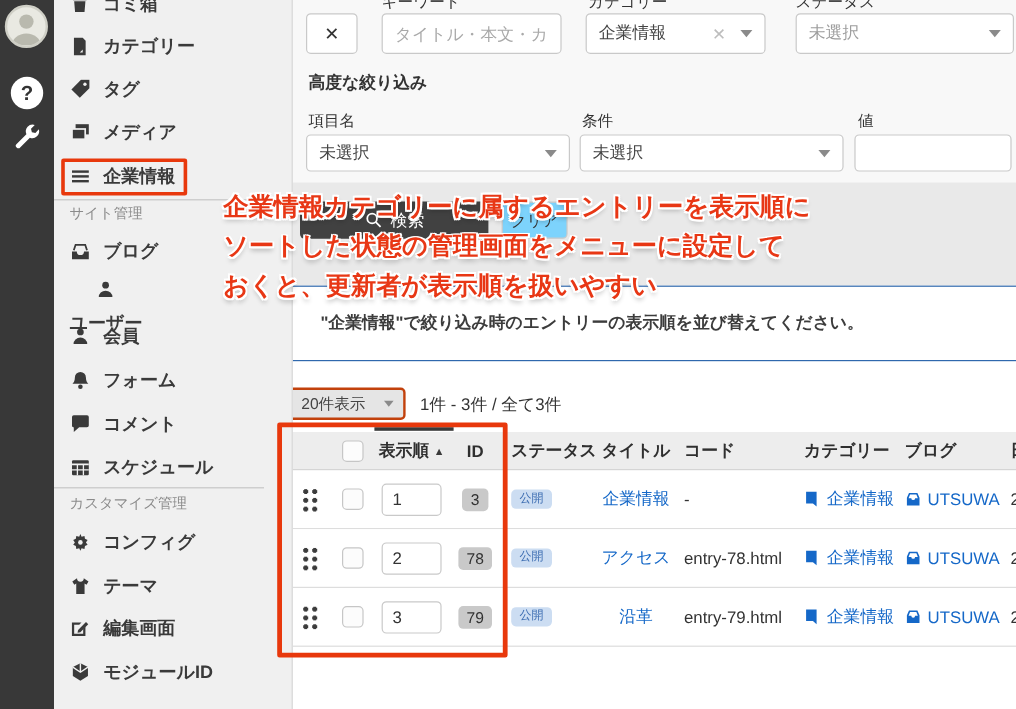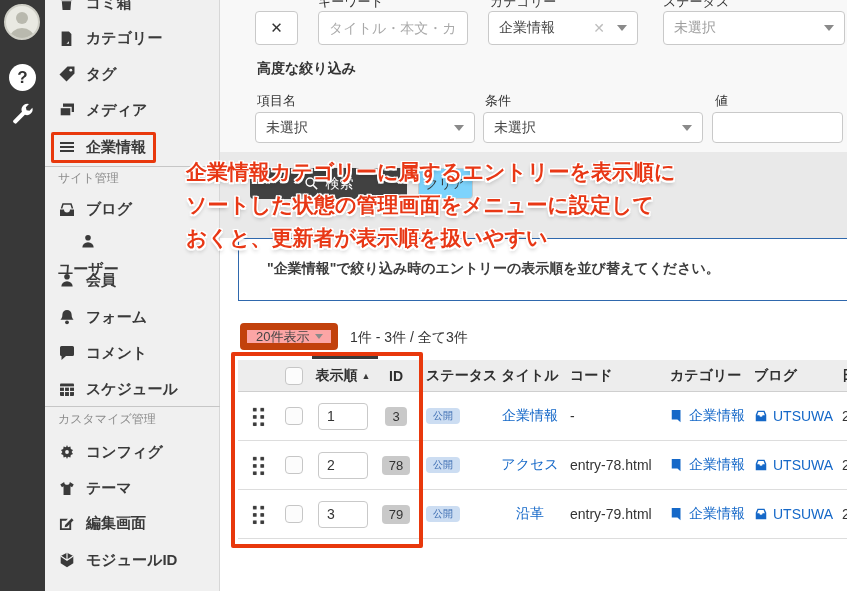--- a/index.html
+++ b/index.html
@@ -9,21 +9,21 @@
     background:#ffffff;color:#333;
   }
   .abs{position:absolute;}
   
   .appbar{left:0;top:0;width:45px;height:591px;background:#383838;z-index:3;}
   .avatar{left:4px;top:4px;width:36px;height:36px;border-radius:50%;background:#e9e9e2;border:2px solid #cfcfc6;box-sizing:border-box;overflow:hidden;}
   .help-circle{left:9px;top:64px;width:27px;height:27px;border-radius:50%;background:#fff;color:#333;
     font-weight:bold;font-size:17px;display:flex;align-items:center;justify-content:center;}
   .wrench{left:10px;top:102px;width:25px;height:25px;color:#fff;}
   
-  .sidebar{left:45px;top:0;width:175px;height:591px;background:#f0f0f0;border-right:1px solid #d7d7d7;box-sizing:border-box;z-index:2;}
+  .sidebar{left:45px;top:0;width:199px;height:591px;background:#f0f0f0;border-right:1px solid #d7d7d7;box-sizing:border-box;z-index:2;}
   .side-item{position:absolute;left:13px;height:24px;display:flex;align-items:center;gap:11px;color:#3a3a3a;}
   .side-item .lbl{font-size:15px;font-weight:600;white-space:nowrap;}
   .side-item .ic{width:17px;height:17px;color:#3a3a3a;display:flex;align-items:center;justify-content:center;}
   .side-sec{position:absolute;left:13px;font-size:12px;color:#8b8b8b;white-space:nowrap;}
   .side-div{position:absolute;left:0;width:175px;height:1px;background:#c6c6c6;}
   
   .main-top{left:220px;top:0;width:627px;height:152px;background:#f8f8f8;}
   .band{left:220px;top:152px;width:627px;height:86px;background:#e9e9e9;}
   .flabel{position:absolute;font-size:13px;color:#333;white-space:nowrap;}
   .fld{position:absolute;background:#fff;border:1px solid #c9c9c9;border-radius:4px;box-sizing:border-box;
@@ -35,21 +35,21 @@
   .sel-text{padding-left:10px;color:#444;flex:1;white-space:nowrap;overflow:hidden;}
   .sel-text.ph{color:#9d9d9d;}
   .chip-x{color:#bdbdbd;font-size:14px;margin-right:12px;}
   .adv{position:absolute;font-size:14px;font-weight:bold;color:#333;}
   .btn-search{left:250px;top:168px;width:157px;height:31px;background:#414141;border-radius:4px;color:#fff;
       display:flex;align-items:center;justify-content:center;gap:7px;font-size:14px;}
   .btn-clear{left:418px;top:168px;width:55px;height:31px;background:#7dd3fc;border:1px solid #c9c9c9;border-radius:4px;
       display:flex;align-items:center;justify-content:center;font-size:13px;color:#333;box-sizing:border-box;}
   .notice{left:238px;top:238px;width:640px;height:63px;background:#fff;border:1px solid #2f68ad;box-sizing:border-box;}
   .notice .msg{position:absolute;left:28px;top:21px;font-size:14px;font-weight:bold;color:#3c3c3c;white-space:nowrap;}
-  .perpage{left:240px;top:323px;width:98px;height:27px;background:#fca5a5;border:7px solid #c2410c;border-radius:4px;
+  .perpage{left:240px;top:323px;width:98px;height:27px;background:#e5e5e5;border:2px solid #c2410c;border-radius:4px;
       box-sizing:border-box;display:flex;align-items:center;font-size:13px;}
   .perpage .sel-text{padding-left:9px;}
   .perpage .caret{border-left-width:4px;border-right-width:4px;border-top-width:5px;margin-right:8px;}
   .count{left:350px;top:329px;font-size:14px;color:#333;white-space:nowrap;}
   
   .table{left:238px;top:360px;width:660px;}
   .trow{display:flex;align-items:center;}
   .thead{height:31px;background:#ededed;border-bottom:1px solid #cfcfcf;font-weight:bold;font-size:14px;color:#2f2f2f;}
   .tbody-row{height:48px;background:#fff;border-bottom:1px solid #ddd;font-size:14px;}
   .cell{display:flex;align-items:center;box-sizing:border-box;}

